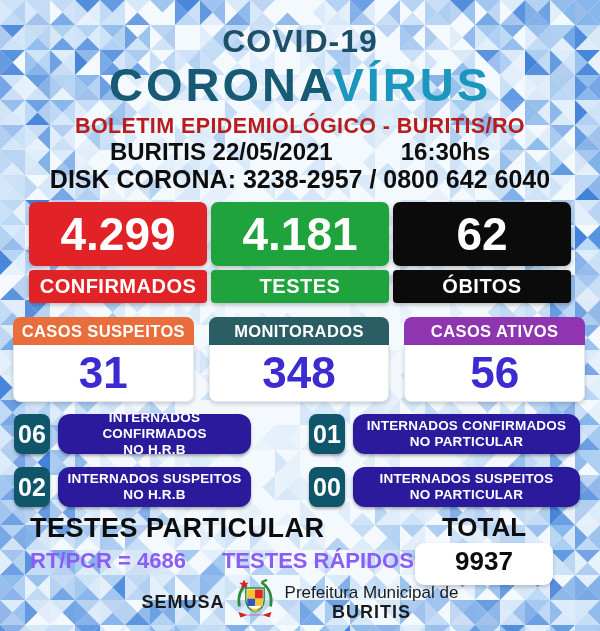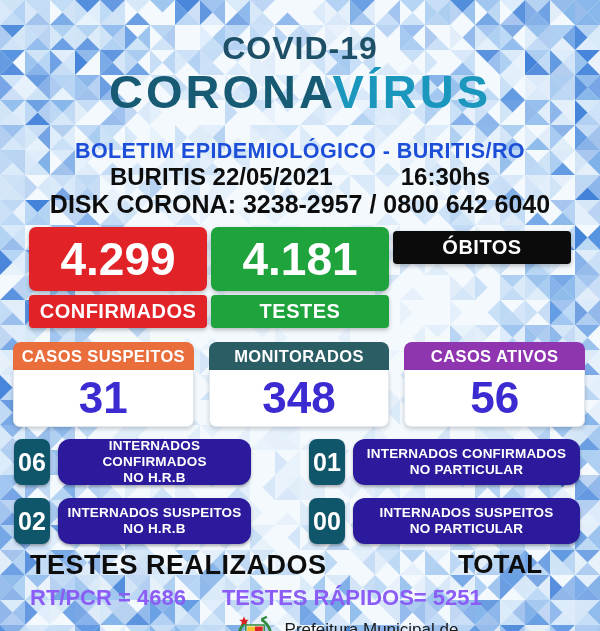--- a/index.html
+++ b/index.html
@@ -1,27 +1,27 @@
 <!DOCTYPE html>
 <html><head>
 <meta charset="utf-8">
 <style>
   * { margin:0; padding:0; box-sizing:border-box; }
   html,body { width:600px; }
   body { font-family:"Liberation Sans", sans-serif; }
   .poster { position:relative; width:600px; height:631px; overflow:hidden; background:#f4f9fe; }
   .bg-svg { position:absolute; left:0; top:0; z-index:0; }
-  .content { position:relative; z-index:1; width:100%; height:100%; padding-top:31px; }
+  .content { position:relative; z-index:1; width:100%; height:100%; padding-top:24px; }
 
   
   .h-covid { text-align:center; font-size:32px; font-weight:bold; color:#1d4f66; letter-spacing:1px; line-height:34px; }
   .h-corona { text-align:center; font-size:47px; font-weight:bold; letter-spacing:3px; line-height:54px; }
   .h-corona .c1 { color:#175a73; }
   .h-corona .c2 { color:#1b96bd; }
-  .h-bulletin { text-align:center; font-size:21.5px; font-weight:bold; color:#1d4ed8; margin-top:20px; line-height:24px; letter-spacing:0.4px; }
+  .h-bulletin { text-align:center; font-size:21.5px; font-weight:bold; color:#b91c1c; margin-top:2px; line-height:24px; letter-spacing:0.4px; }
   .h-daterow { text-align:center; font-size:24px; font-weight:bold; color:#0d0d0d; line-height:27px; }
   .h-daterow .gap { display:inline-block; width:68px; }
   .h-disk { text-align:center; font-size:25px; font-weight:bold; color:#0d0d0d; line-height:28px; }
 
   
   .primary-row { display:flex; gap:4px; padding:0 29px; margin-top:9px; }
   .pcard { flex:1; }
   .pvalue { height:64px; border-radius:7px; display:flex; align-items:center; justify-content:center;
             color:#fff; font-size:46px; font-weight:bold; box-shadow:0 2px 4px rgba(0,0,0,.25); }
   .plabel { margin-top:4px; height:33px; border-radius:4px; display:flex; align-items:center; justify-content:center;
@@ -38,32 +38,32 @@
   .bg-orange { background:#e96e3c; }
   .bg-teal   { background:#2a5d64; }
   .bg-purple { background:#8f35b0; }
   .sbody { height:57px; background:#ffffff; border:1px solid #e2e8f0; border-top:none; border-radius:0 0 7px 7px;
            display:flex; align-items:center; justify-content:center; box-shadow:0 2px 4px rgba(0,0,0,.18);
            color:#3b2bd1; font-size:44px; font-weight:bold; }
 
   
   .hosp-grid { display:grid; grid-template-columns:237px 1fr; column-gap:58px; row-gap:13px;
                padding:0 20px 0 14px; margin-top:12px; }
-  .hosp-item { display:flex; gap:8px; align-items:stretch; height:46px; }
+  .hosp-item { display:flex; gap:8px; align-items:stretch; height:40px; }
   .hosp-chip { width:36px; background:#10566b; border-radius:8px; color:#fff; font-size:25px; font-weight:bold;
                display:flex; align-items:center; justify-content:center; box-shadow:0 2px 3px rgba(0,0,0,.3); }
   .hosp-label { flex:1; background:#2b1a9c; border-radius:12px; color:#fff; font-size:13.5px; font-weight:bold;
                 display:flex; flex-direction:column; align-items:center; justify-content:center; line-height:16px;
                 letter-spacing:0.2px; box-shadow:0 2px 3px rgba(0,0,0,.3); text-align:center; }
 
   
   .tests { position:relative; margin-top:6px; padding:0 30px; height:56px; }
   .tests-title { font-size:27px; font-weight:bold; color:#0d0d0d; letter-spacing:0.5px; line-height:30px; }
   .tests-values { display:flex; gap:36px; font-size:22px; font-weight:bold; color:#8b5cf6; margin-top:5px; }
-  .tests-total { position:absolute; right:31px; top:0; width:138px; text-align:center; }
+  .tests-total { position:absolute; right:47px; top:0; width:138px; text-align:center; }
   .total-label { font-size:26px; font-weight:bold; color:#0d0d0d; line-height:28px; }
   .total-box { margin-top:2px; height:42px; background:#ffffff; border-radius:9px; box-shadow:0 2px 4px rgba(0,0,0,.2);
                font-size:26px; font-weight:bold; color:#0d0d0d; padding-top:3px; }
 
   
   .footer { display:flex; align-items:center; justify-content:center; gap:7px; margin-top:9px; }
   .f-block { text-align:center; color:#1a1a1a; }
   .f-line1 { font-size:17px; line-height:19px; }
   .f-line2 { font-size:18px; font-weight:bold; letter-spacing:1px; line-height:20px; }
   .f-logo { flex:0 0 auto; }
@@ -1601,20 +1601,21 @@
     <div class="primary-row">
       <div class="pcard">
         <div class="pvalue bg-red">4.299</div>
         <div class="plabel bg-red">CONFIRMADOS</div>
       </div>
       <div class="pcard">
         <div class="pvalue bg-green">4.181</div>
         <div class="plabel bg-green">TESTES</div>
       </div>
       <div class="pcard">
+        <div class="pvalue bg-black">62</div>
         <div class="plabel bg-black">ÓBITOS</div>
       </div>
     </div>
 
     <div class="secondary-row">
       <div class="scard">
         <div class="shead bg-orange">CASOS SUSPEITOS</div>
         <div class="sbody">31</div>
       </div>
       <div class="scard">
@@ -1652,27 +1653,28 @@
       <div class="hosp-item">
         <div class="hosp-chip">00</div>
         <div class="hosp-label">
           <span>INTERNADOS SUSPEITOS</span>
           <span>NO PARTICULAR</span>
         </div>
       </div>
     </div>
 
     <div class="tests">
-      <div class="tests-title">TESTES REALIZADOS</div>
+      <div class="tests-title">TESTES PARTICULAR</div>
       <div class="tests-values">
         <span>RT/PCR = 4686</span>
         <span>TESTES RÁPIDOS= 5251</span>
       </div>
       <div class="tests-total">
         <div class="total-label">TOTAL</div>
+        <div class="total-box">9937</div>
       </div>
     </div>
 
     <div class="footer">
       <div class="f-block">
         <div class="f-line2">SEMUSA</div>
       </div>
       <div class="f-logo">
         <svg width="46" height="44" viewBox="0 0 48 48">
           <path d="M7 31 Q4 15 15 7" stroke="#2e8b3a" stroke-width="3" fill="none"></path>

